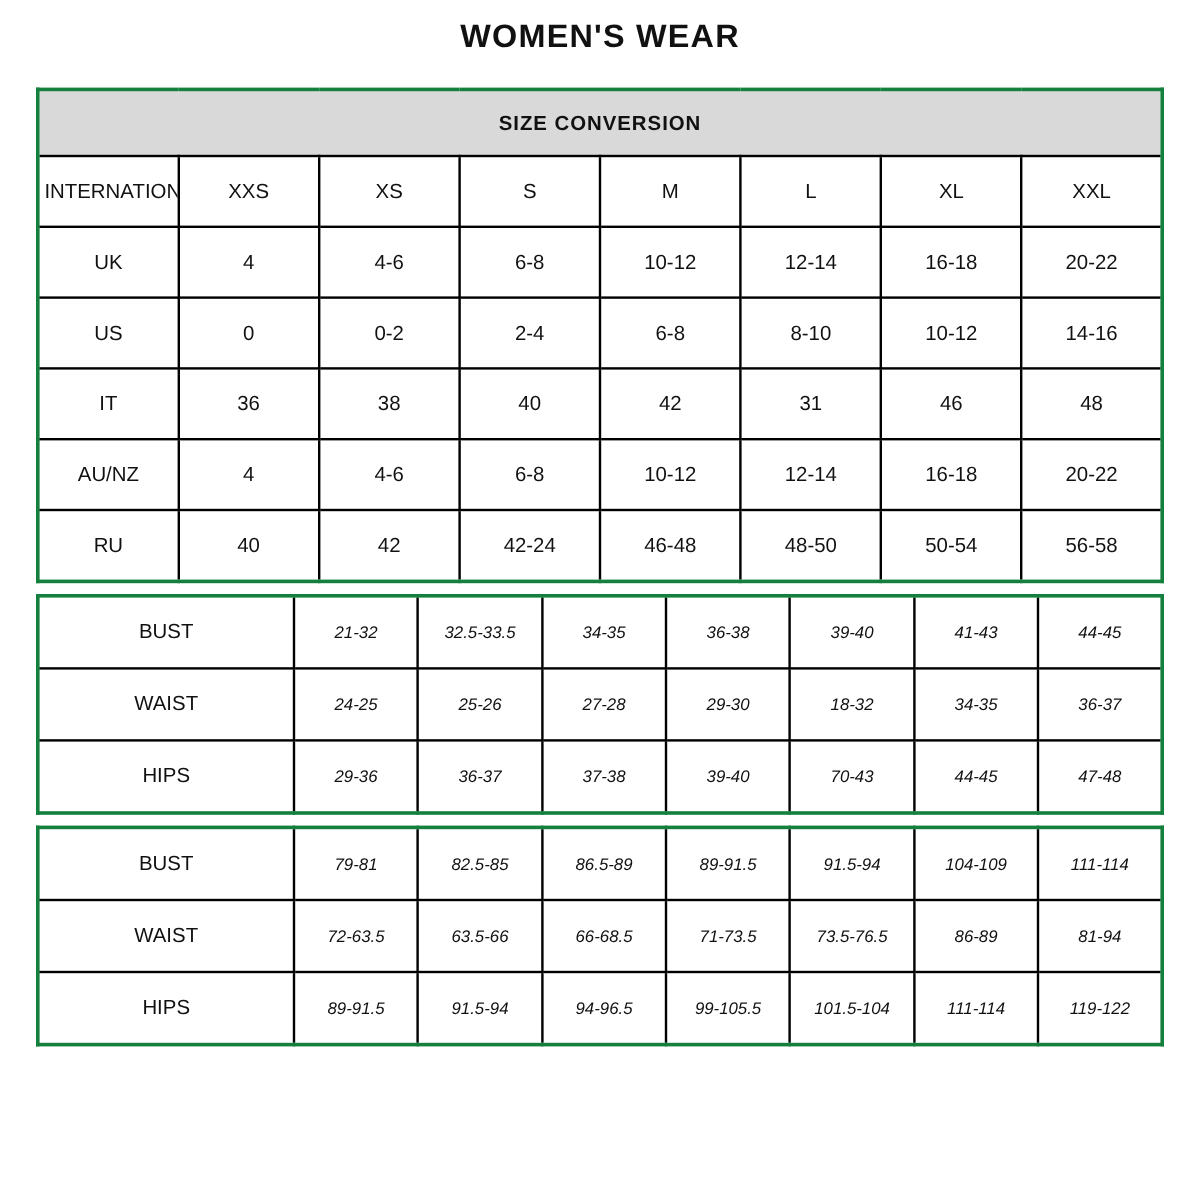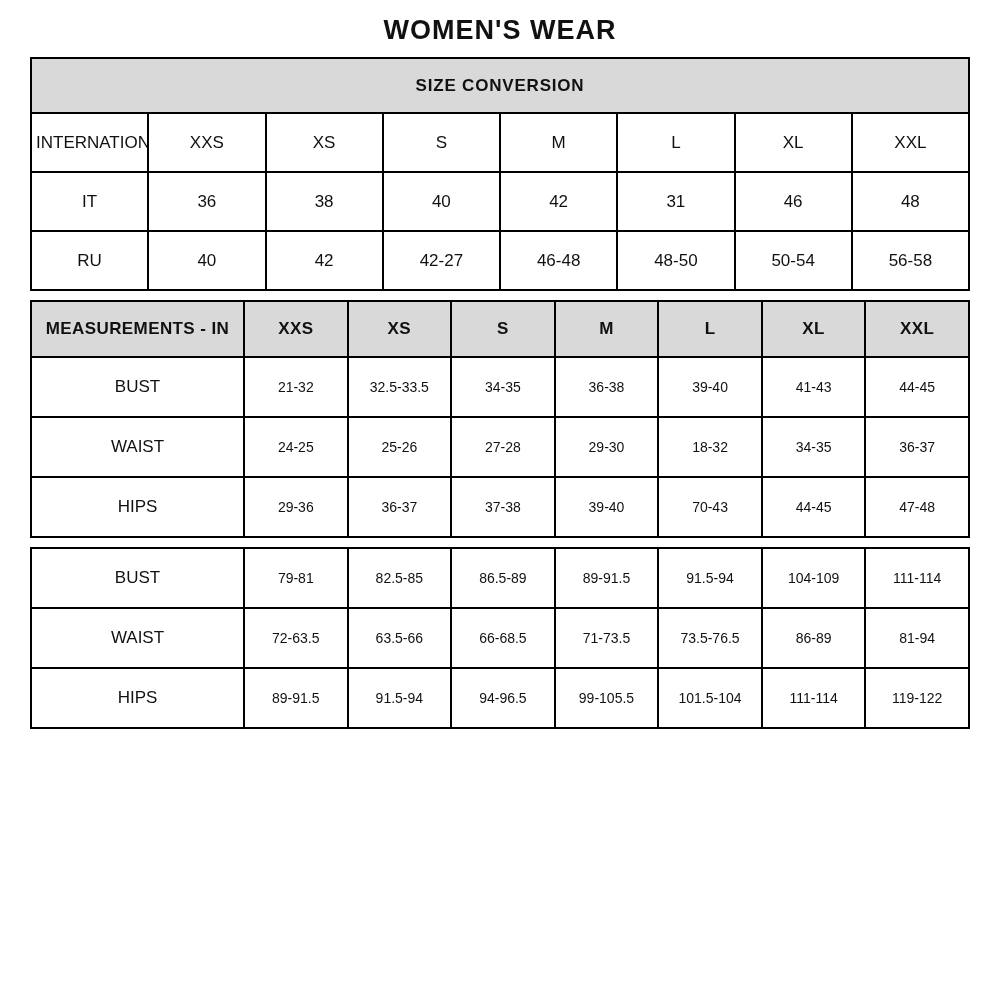--- a/index.html
+++ b/index.html
@@ -12,32 +12,32 @@
   }
   .page {
     box-sizing: border-box;
     width: 1000px;
     height: 1000px;
     padding: 0 30px 8px 30px;
     background: #ffffff;
   }
   .page-title {
     margin: 0;
-    padding: 15px 0 11px 0;
+    padding: 15px 0 27px 0;
     text-align: center;
     font-size: 27px;
     font-weight: 700;
     letter-spacing: 1px;
     color: #111111;
   }
   table.tbl {
     width: 100%;
     border-collapse: collapse;
     table-layout: fixed;
-    border: 1px solid #15803d;
+    border: 3px solid #15803d;
   }
   .tbl th, .tbl td {
     border: 2px solid #000000;
     text-align: center;
     vertical-align: middle;
     font-weight: 400;
     padding: 2px 4px;
     overflow: hidden;
   }
   
@@ -57,21 +57,21 @@
   .meas { margin-top: 9px; }
   .meas tr.head-row th {
     background: #d9d9d9;
     font-weight: 700;
     font-size: 17px;
     letter-spacing: 0.4px;
     height: 50px;
   }
   .meas tbody th, .meas td { height: 54px; }
   .meas tbody tr th:first-child { width: 203px; font-size: 17px; }
-  .meas td { font-size: 14px; }
+  .meas td { font-size: 14px; font-style: italic; }
 </style>
 </head>
 <body>
 
 <div class="page">
 
   <h1 class="page-title">WOMEN'S WEAR</h1>
 
   <table class="tbl conv">
     <thead>
@@ -84,54 +84,74 @@
           <th>INTERNATIONAL</th>
           <th>XXS</th>
           <th>XS</th>
           <th>S</th>
           <th>M</th>
           <th>L</th>
           <th>XL</th>
           <th>XXL</th>
         </tr>
         <tr>
+          <th class="row-label">UK</th>
+          <td>4</td>
+          <td>4-6</td>
+          <td>6-8</td>
+          <td>10-12</td>
+          <td>12-14</td>
+          <td>16-18</td>
+          <td>20-22</td>
+        </tr>
+        <tr>
+          <th class="row-label">US</th>
+          <td>0</td>
+          <td>0-2</td>
+          <td>2-4</td>
+          <td>6-8</td>
+          <td>8-10</td>
+          <td>10-12</td>
+          <td>14-16</td>
+        </tr>
+        <tr>
           <th class="row-label">IT</th>
           <td>36</td>
           <td>38</td>
           <td>40</td>
           <td>42</td>
           <td>31</td>
           <td>46</td>
           <td>48</td>
         </tr>
         <tr>
+          <th class="row-label">AU/NZ</th>
+          <td>4</td>
+          <td>4-6</td>
+          <td>6-8</td>
+          <td>10-12</td>
+          <td>12-14</td>
+          <td>16-18</td>
+          <td>20-22</td>
+        </tr>
+        <tr>
           <th class="row-label">RU</th>
           <td>40</td>
           <td>42</td>
-          <td>42-27</td>
+          <td>42-24</td>
           <td>46-48</td>
           <td>48-50</td>
           <td>50-54</td>
           <td>56-58</td>
         </tr>
       </tbody>
   </table>
 
   <table class="tbl meas">
     <tbody>
-        <tr class="head-row">
-          <th>MEASUREMENTS - IN</th>
-          <th>XXS</th>
-          <th>XS</th>
-          <th>S</th>
-          <th>M</th>
-          <th>L</th>
-          <th>XL</th>
-          <th>XXL</th>
-        </tr>
         <tr>
           <th class="row-label">BUST</th>
           <td>21-32</td>
           <td>32.5-33.5</td>
           <td>34-35</td>
           <td>36-38</td>
           <td>39-40</td>
           <td>41-43</td>
           <td>44-45</td>
         </tr>

